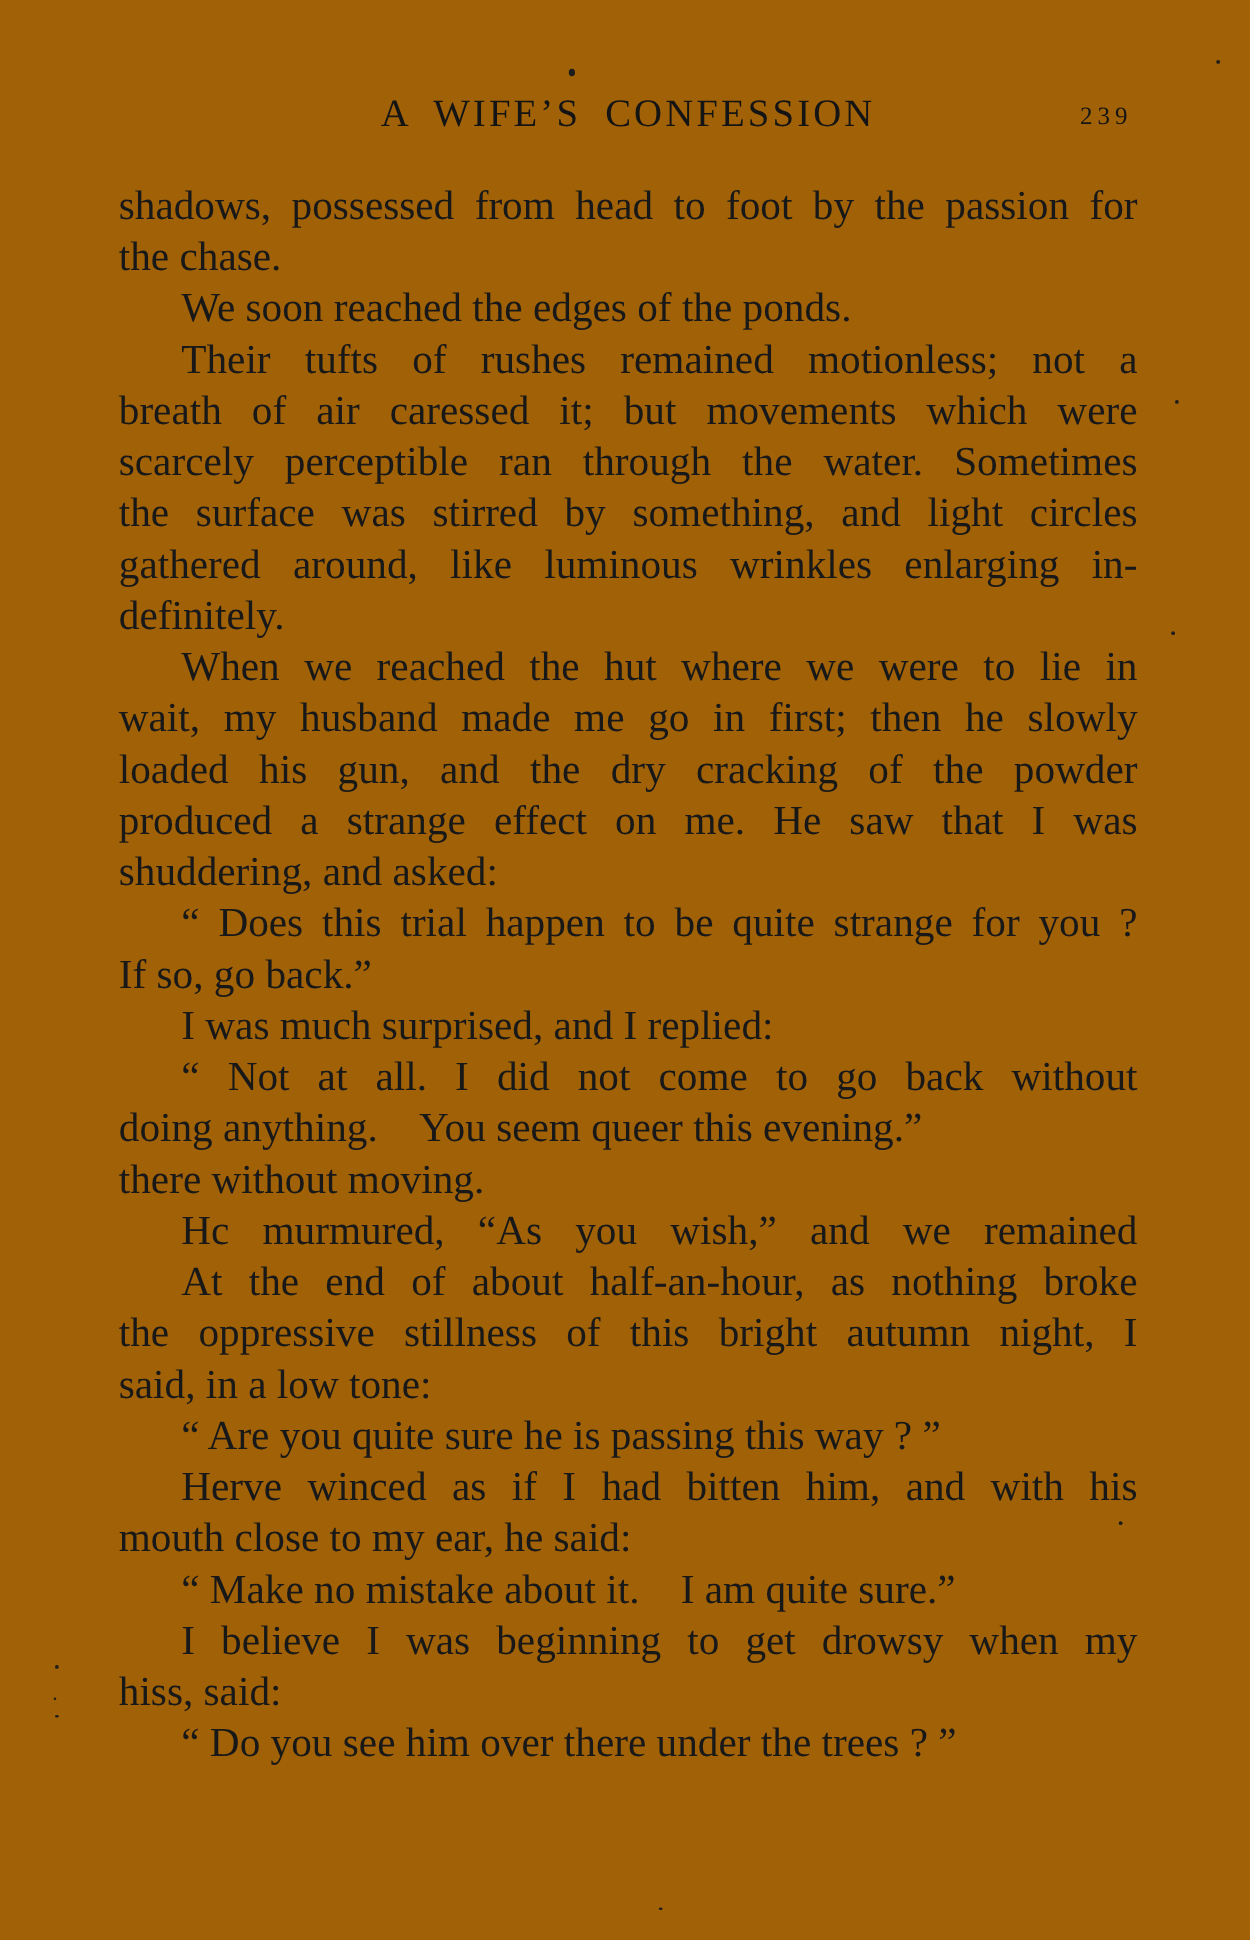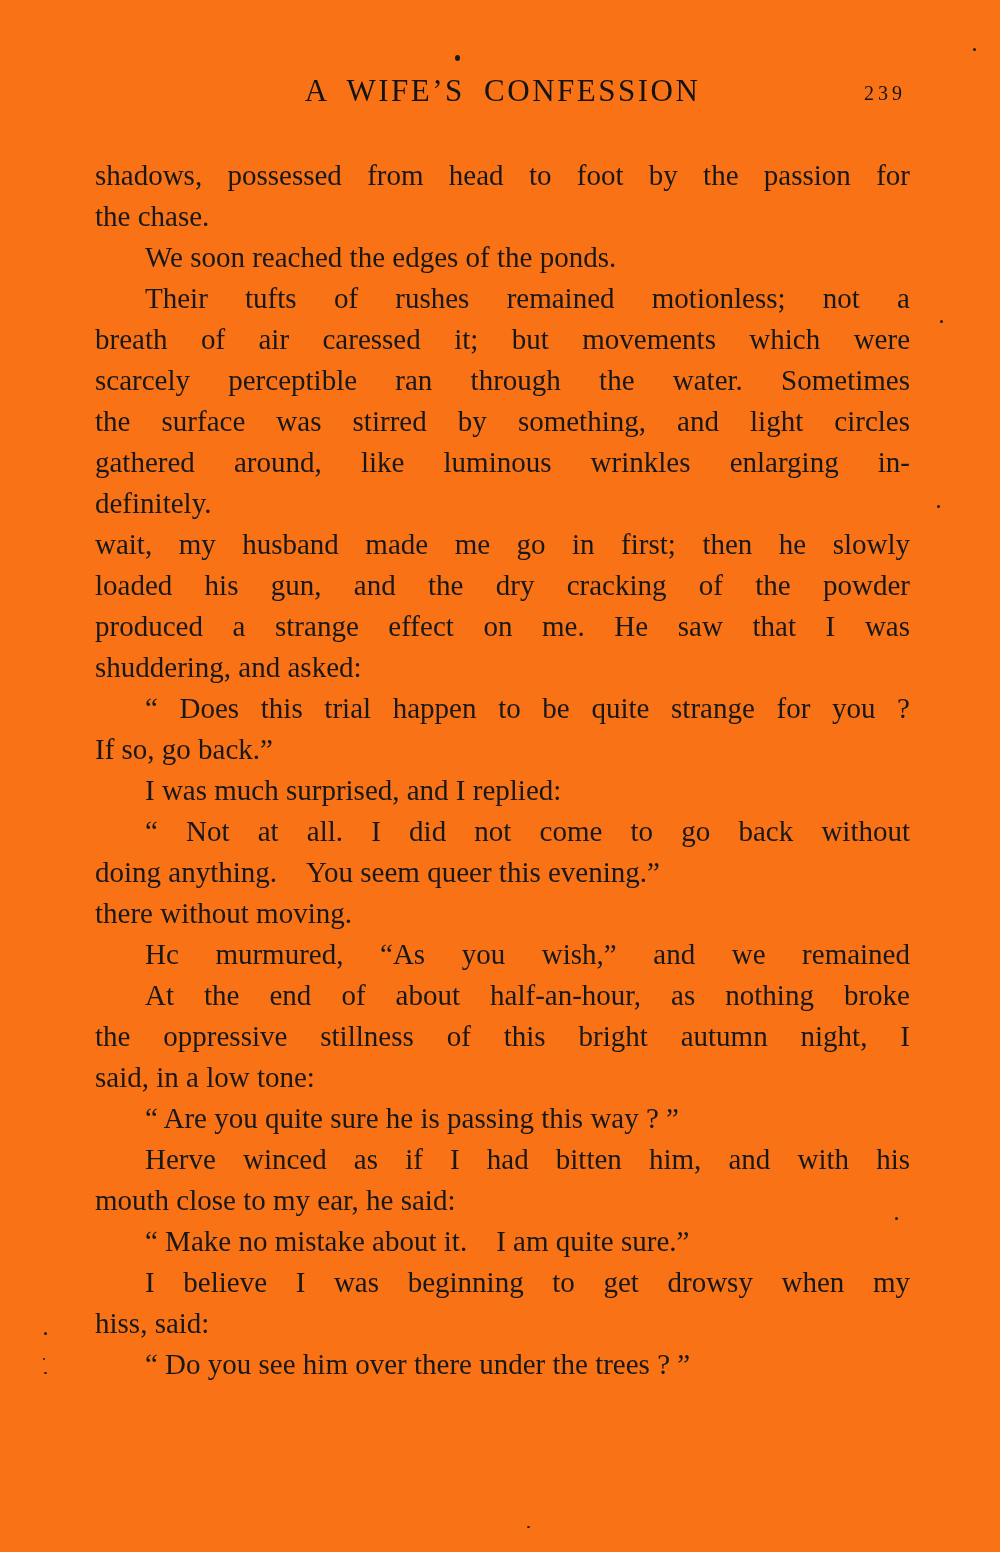--- a/index.html
+++ b/index.html
@@ -1,20 +1,20 @@
 <!DOCTYPE html>
 <html><head>
 <meta charset="utf-8">
 <style>
   html, body { margin: 0; padding: 0; background: #ffffff; }
   .page {
     position: relative;
     width: 1000px;
     height: 1552px;
-    background: #f97316;
+    background: #a16207;
     color: #161616;
     font-family: "Liberation Serif", "DejaVu Serif", serif;
     overflow: hidden;
   }
   .running-header {
     position: absolute;
     top: 70px;
     left: 95px;
     width: 815px;
     height: 42px;
@@ -32,23 +32,23 @@
     right: 4px;
     top: 4px;
     font-size: 20px;
     letter-spacing: 4px;
     line-height: 38px;
     color: #141414;
   }
   .body-text {
     position: absolute;
     left: 95px;
-    top: 155px;
+    top: 145px;
     width: 815px;
-    font-size: 29px;
+    font-size: 33px;
     color: #181818;
   }
   .text-line {
     height: 41px;
     line-height: 41px;
     text-align: justify;
     text-align-last: justify;
     white-space: normal;
     overflow: visible;
   }
@@ -77,20 +77,21 @@
   <div class="body-text" id="body-text">
       <div class="text-line">shadows, possessed from head to foot by the passion for</div>
       <div class="text-line last">the chase.</div>
       <div class="text-line last indent">We soon reached the edges of the ponds.</div>
       <div class="text-line indent">Their tufts of rushes remained motionless; not a</div>
       <div class="text-line">breath of air caressed it; but movements which were</div>
       <div class="text-line">scarcely perceptible ran through the water.  Sometimes</div>
       <div class="text-line">the surface was stirred by something, and light circles</div>
       <div class="text-line">gathered around, like luminous wrinkles enlarging in-</div>
       <div class="text-line last">definitely.</div>
+      <div class="text-line indent">When we reached the hut where we were to lie in</div>
       <div class="text-line">wait, my husband made me go in first; then he slowly</div>
       <div class="text-line">loaded his gun, and the dry cracking of the powder</div>
       <div class="text-line">produced a strange effect on me.  He saw that I was</div>
       <div class="text-line last">shuddering, and asked:</div>
       <div class="text-line indent">“ Does this trial happen to be quite strange for you ?</div>
       <div class="text-line last">If so, go back.”</div>
       <div class="text-line last indent">I was much surprised, and I replied:</div>
       <div class="text-line indent">“ Not at all.  I did not come to go back without</div>
       <div class="text-line last">doing anything. You seem queer this evening.”</div>
       <div class="text-line last">there without moving.</div>

